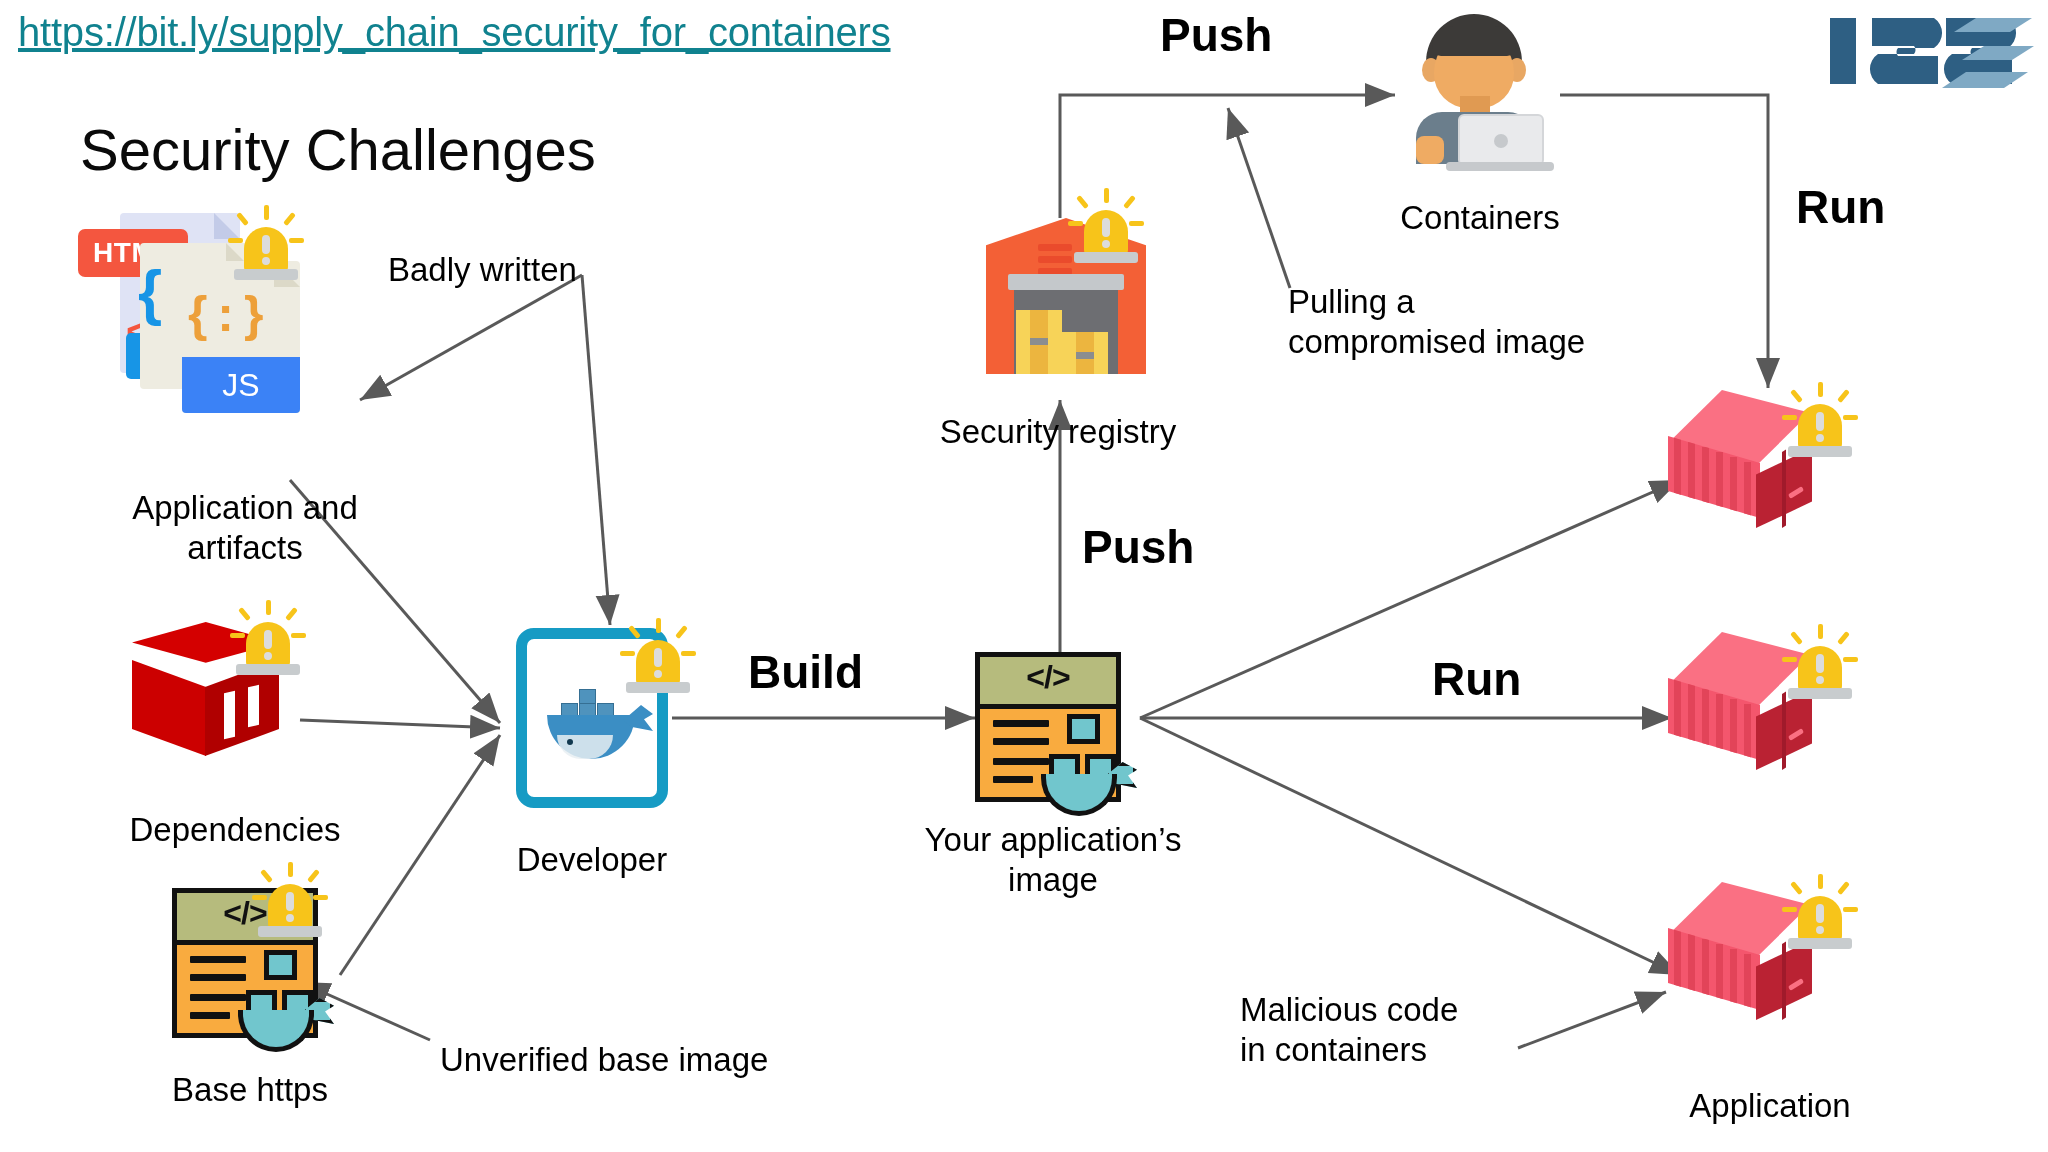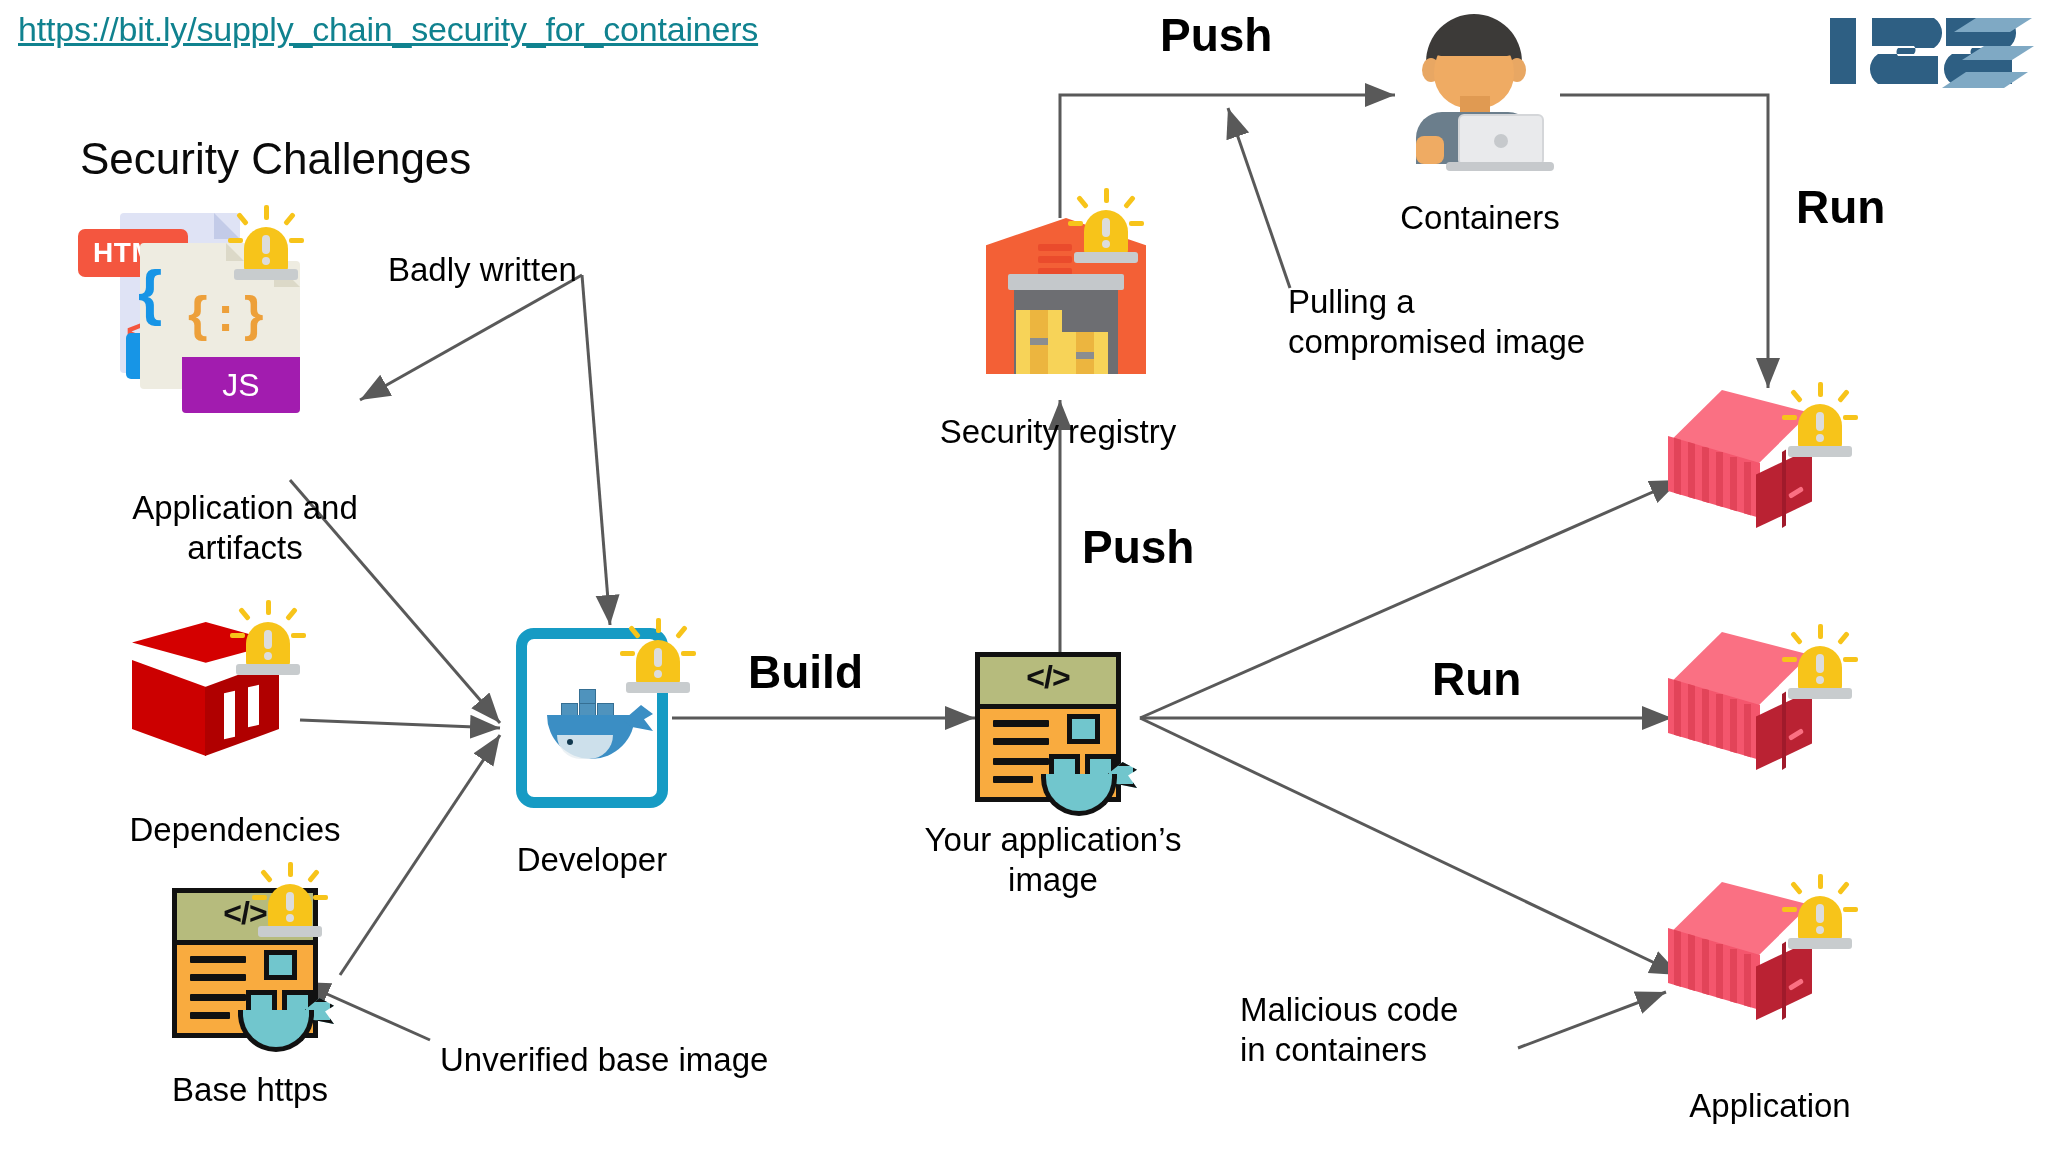--- a/index.html
+++ b/index.html
@@ -4,24 +4,24 @@
 <title>Security Challenges</title>
 <style>
   html,body{margin:0;padding:0;background:#fff;}
   body{
     width:2048px;height:1152px;position:relative;overflow:hidden;
     font-family:"Liberation Sans","DejaVu Sans",sans-serif;
     color:#000;
   }
   .abs{position:absolute;}
   #link{
-    left:18px;top:10px;font-size:34px;color:#10828f;
+    left:18px;top:10px;font-size:40px;color:#10828f;
     text-decoration:underline;letter-spacing:-.2px;white-space:nowrap;
   }
-  #title{left:80px;top:134px;font-size:44px;color:#0a0a0a;white-space:nowrap;}
+  #title{left:80px;top:116px;font-size:58px;color:#0a0a0a;white-space:nowrap;}
 
   .caption{font-size:33px;color:#000;text-align:center;line-height:1.22;white-space:pre-line;}
   .annot{font-size:33px;color:#000;line-height:1.22;white-space:pre-line;}
   .verb{font-size:46px;font-weight:bold;color:#000;white-space:nowrap;}
 
   
   #wires{position:absolute;left:0;top:0;width:2048px;height:1152px;pointer-events:none;}
 
   
   .beacon{position:absolute;width:76px;height:82px;}
@@ -55,21 +55,21 @@
     border-radius:5px;color:#fff;font-size:28px;font-weight:bold;line-height:46px;text-align:center;}
   .f-json{left:62px;top:38px;width:110px;height:146px;background:#eeece1;}
   .f-json .fold{position:absolute;right:0;top:0;width:24px;height:24px;background:#dcd9c8;
     clip-path:polygon(0 0,100% 100%,0 100%);}
   .brace1{position:absolute;left:60px;top:62px;color:#1795e6;font-size:62px;font-weight:bold;line-height:0.8;}
   .f-js{left:104px;top:56px;width:118px;height:152px;background:#eeece1;}
   .f-js .fold{position:absolute;right:0;top:0;width:26px;height:26px;background:#dcd9c8;
     clip-path:polygon(0 0,100% 100%,0 100%);}
   .brace2{position:absolute;left:110px;top:84px;color:#eda03a;font-size:50px;font-weight:bold;
     line-height:1;letter-spacing:-2px;white-space:nowrap;}
-  .js-tag{position:absolute;left:104px;top:152px;width:118px;height:56px;background:#a21caf;
+  .js-tag{position:absolute;left:104px;top:152px;width:118px;height:56px;background:#3b82f6;
     border-radius:0 0 4px 4px;color:#fff;font-size:32px;line-height:56px;text-align:center;}
 
   
   #npmcube{left:120px;top:620px;width:170px;height:170px;}
   .cube-top{position:absolute;left:12px;top:2px;width:118px;height:68px;background:#d40000;
     clip-path:polygon(50% 0,100% 30%,50% 60%,0 30%);transform:scaleX(1.25);transform-origin:left top;}
   .cube-l{position:absolute;left:12px;top:40px;width:74px;height:96px;background:#cc0000;
     clip-path:polygon(0 0,100% 28%,100% 100%,0 72%);transform:scaleX(1.0);}
   .cube-r{position:absolute;left:85px;top:40px;width:74px;height:96px;background:#b00000;
     clip-path:polygon(0 28%,100% 0,100% 72%,0 100%);}

